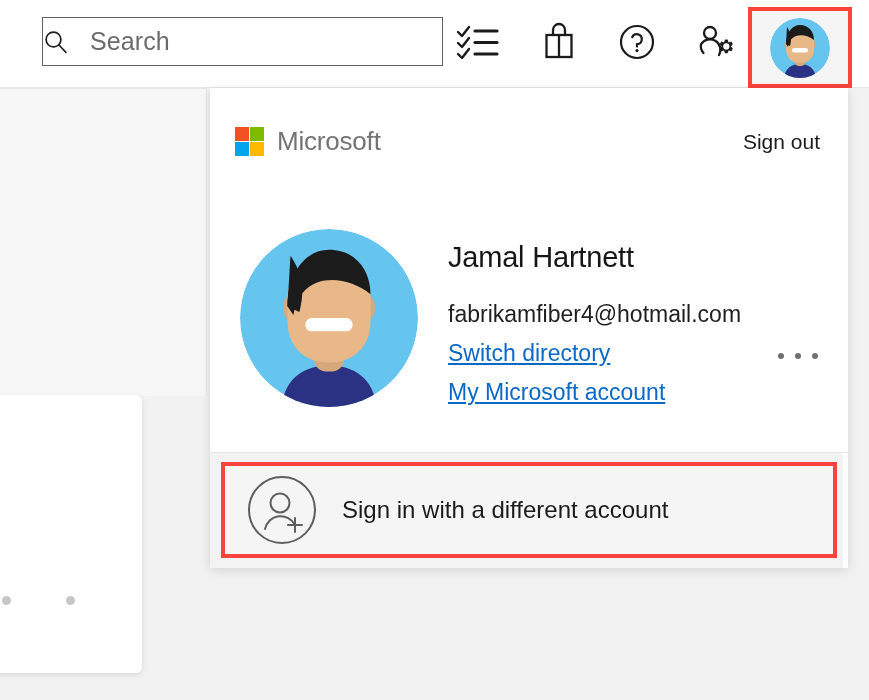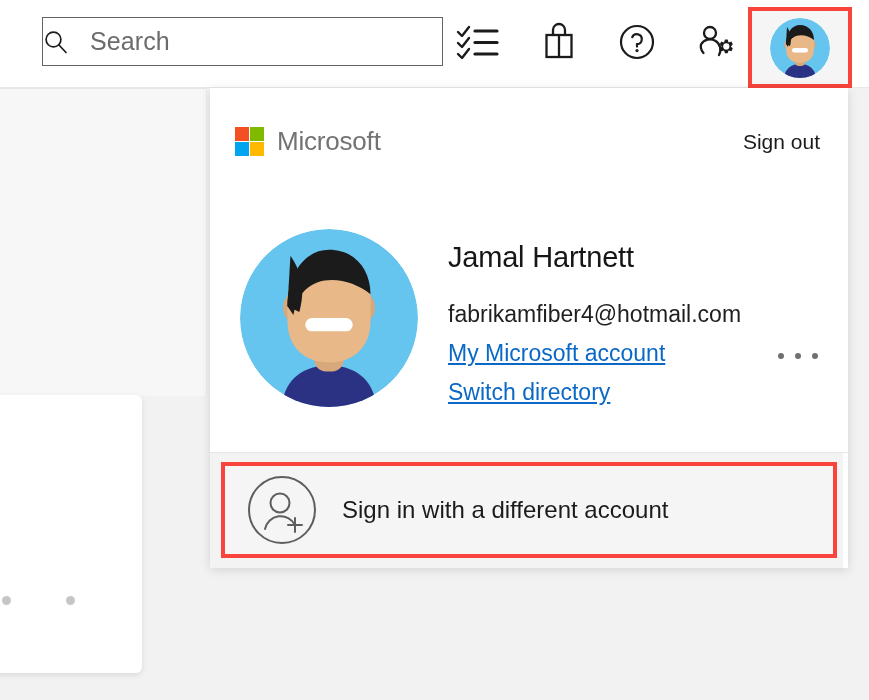--- a/index.html
+++ b/index.html
@@ -378,22 +378,22 @@
             <path d="M32 48 C32 28 46 16 60 16 C76 16 88 28 88 48 L88 62 C88 80 76 90 60 90 C44 90 32 80 32 62 Z" fill="#e8b888"></path>
             <path d="M32 52 C32 30 44 14 60 14 C78 14 88 28 88 44 C78 36 64 32 52 36 C44 39 38 46 36 58 Z" fill="#1b1b1b"></path>
             <path d="M32 52 L34 18 C42 30 44 40 40 56 Z" fill="#1b1b1b"></path>
             <rect x="44" y="60" width="32" height="9" rx="4.5" fill="#ffffff"></rect>
           </svg>
         </div>
 
         <div class="profile-info">
           <div class="profile-name">Jamal Hartnett</div>
           <div class="profile-email">fabrikamfiber4@hotmail.com</div>
+          <div><a class="profile-link">Switch directory</a></div>
           <div><a class="profile-link">My Microsoft account</a></div>
-          <div><a class="profile-link">Switch directory</a></div>
         </div>
       </div>
 
       <div class="ellipsis-btn">
         <span class="ell-dot"></span>
         <span class="ell-dot"></span>
         <span class="ell-dot"></span>
       </div>
     </div>
 

